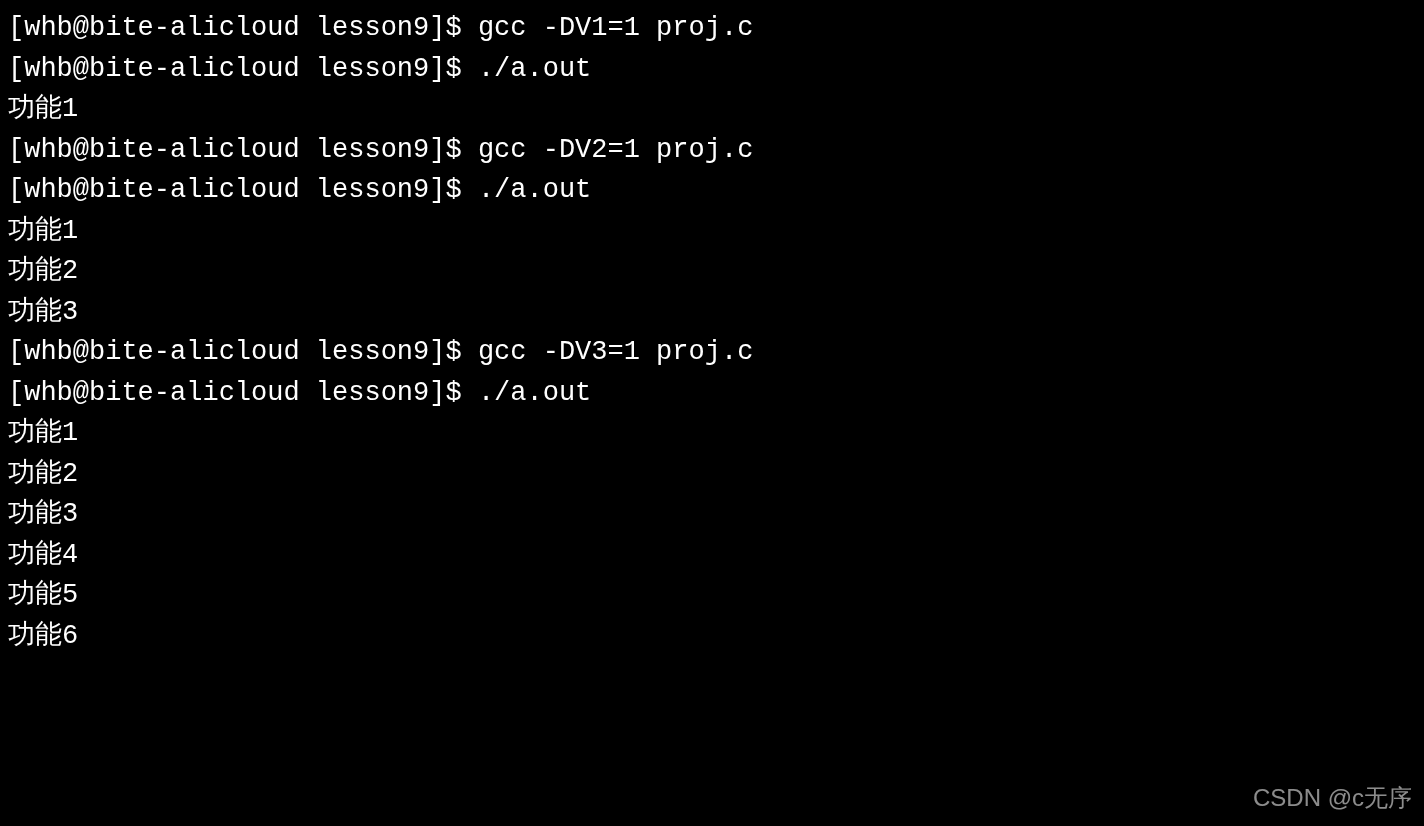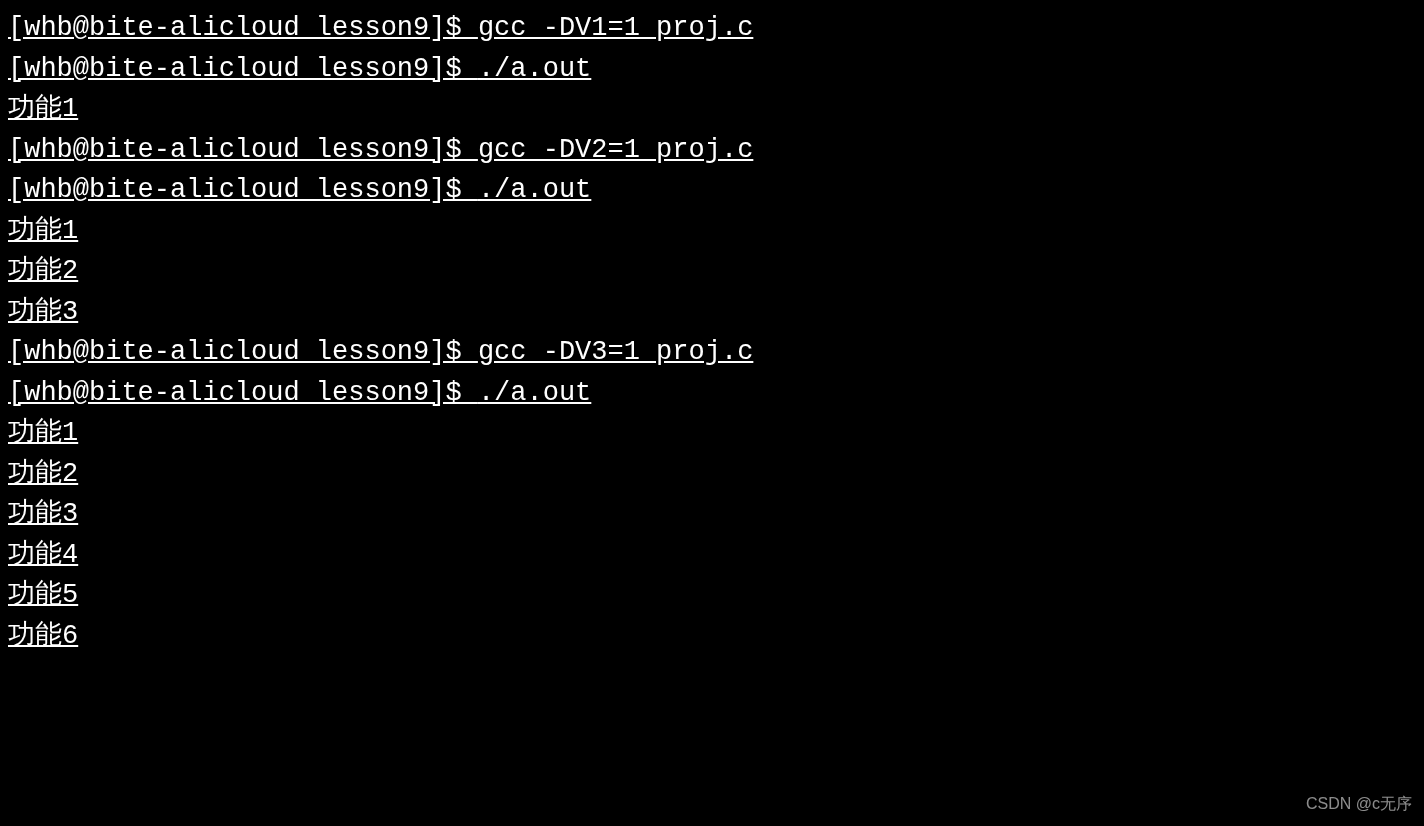--- a/index.html
+++ b/index.html
@@ -11,28 +11,27 @@
       font-size: 27px;
       line-height: 1.5;
       width: 1424px;
       height: 826px;
       box-sizing: border-box;
       position: relative;
       overflow: hidden;
     }
     .line {
       white-space: pre;
-      text-decoration: underline;
     }
     .watermark {
       position: absolute;
       right: 12px;
       bottom: 10px;
       color: rgba(255,255,255,0.55);
-      font-size: 16px;
+      font-size: 24px;
       font-family: Arial, sans-serif;
     }
   </style>
 </head>
 <body>
 
 <div class="line"><span>[whb@bite-alicloud lesson9]$ </span><span>gcc -DV1=1 proj.c</span></div>
 <div class="line"><span>[whb@bite-alicloud lesson9]$ </span><span>./a.out</span></div>
 <div class="line">功能1</div>
 <div class="line"><span>[whb@bite-alicloud lesson9]$ </span><span>gcc -DV2=1 proj.c</span></div>

